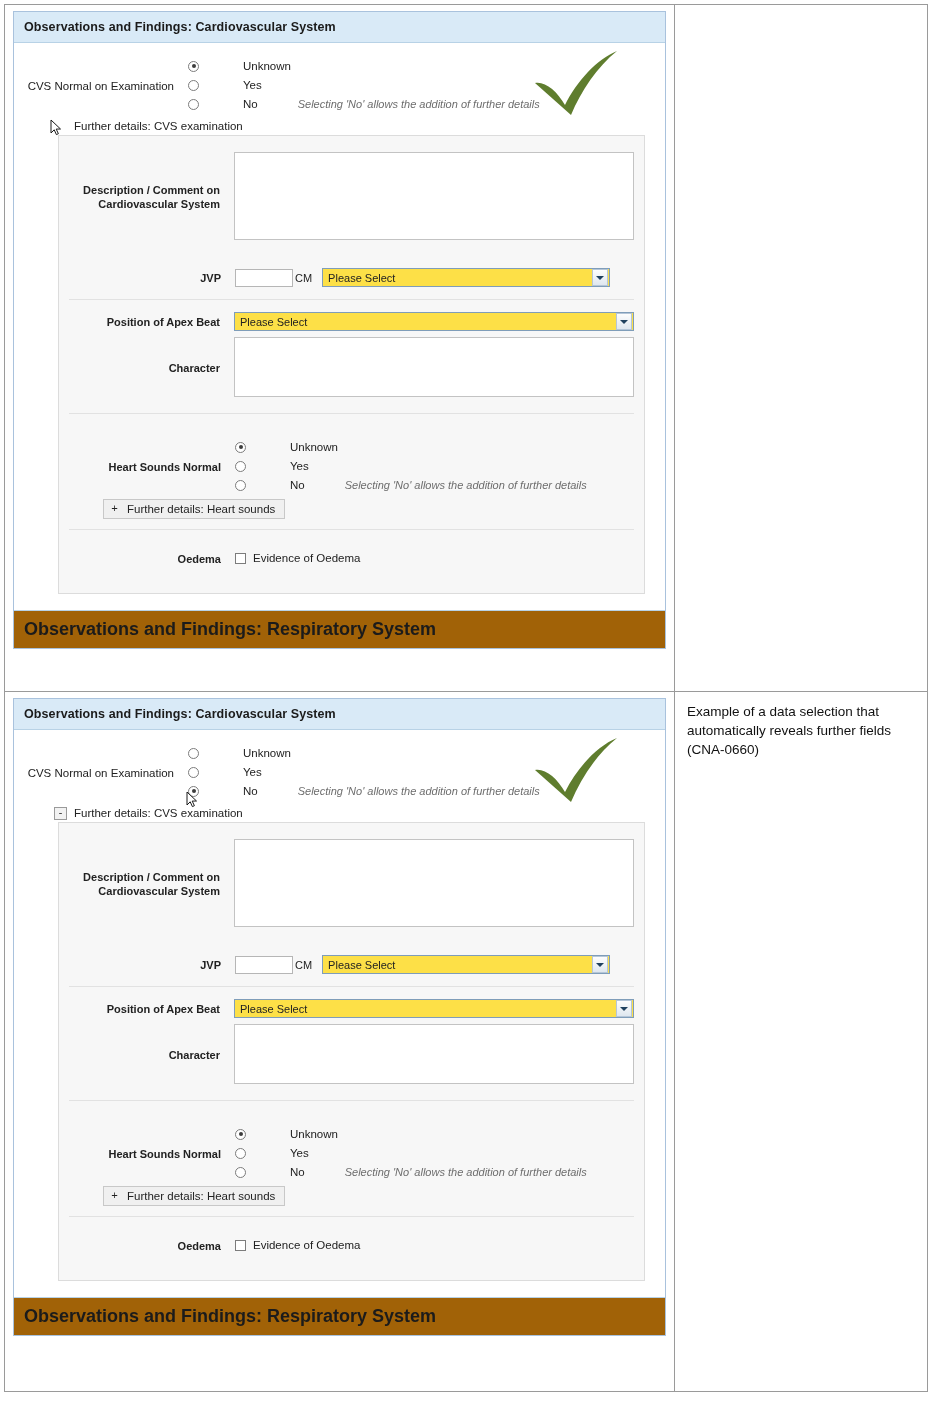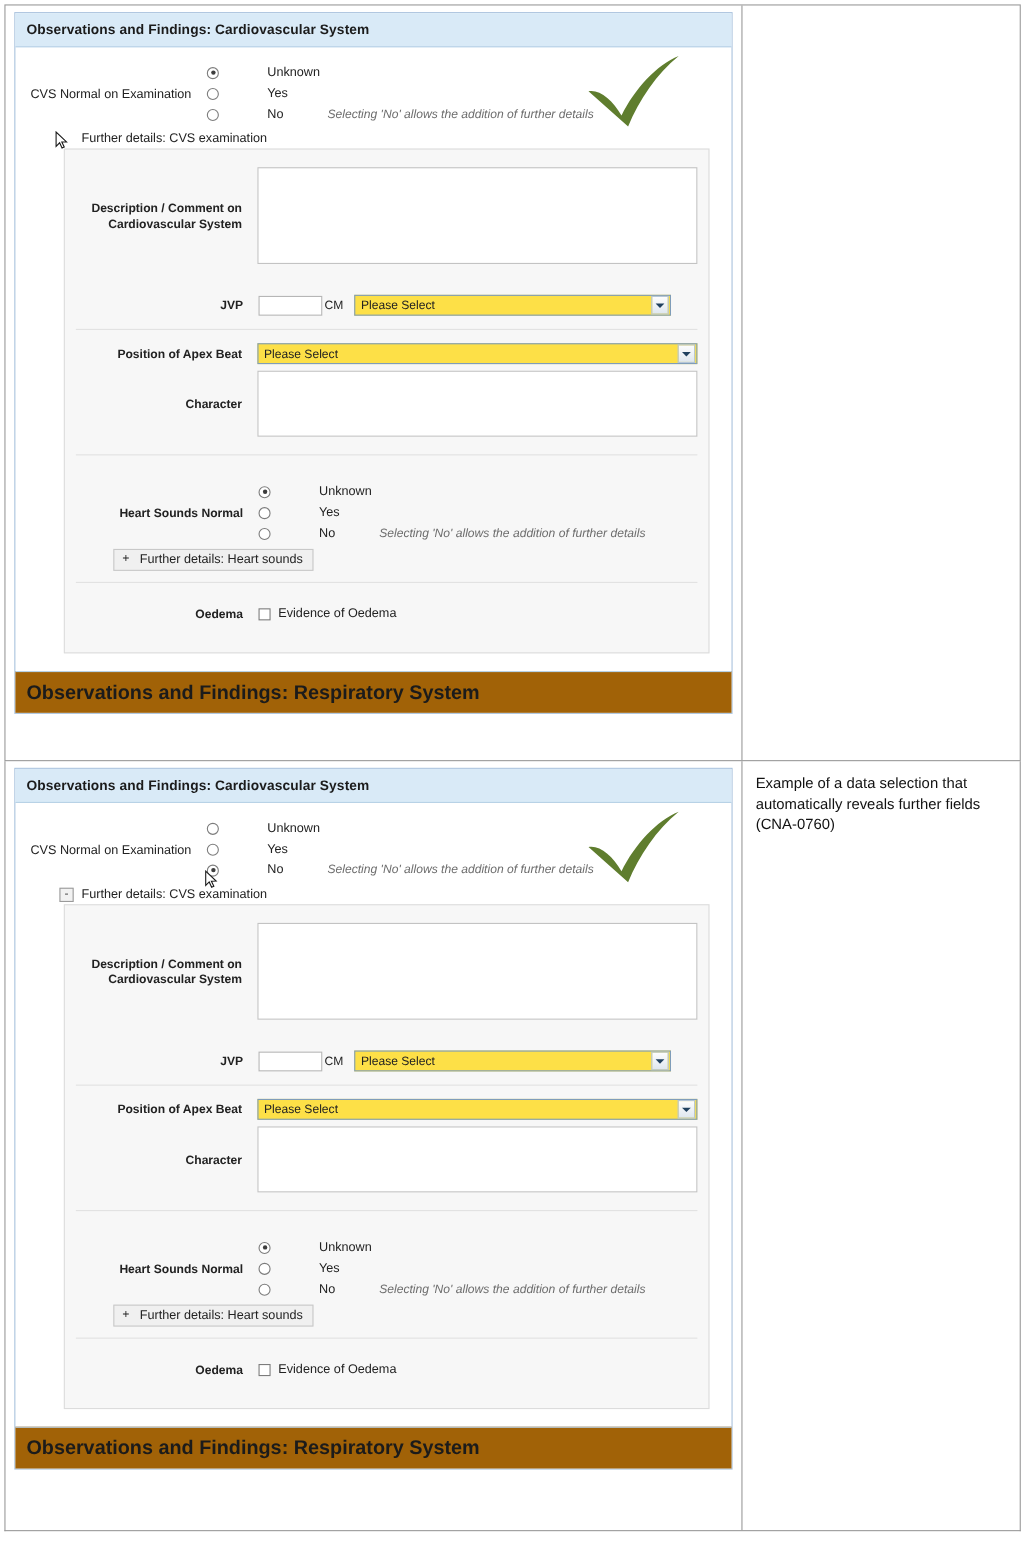--- a/index.html
+++ b/index.html
@@ -544,17 +544,17 @@
             </div>
 
           </div>
         </div>
 
         <div class="section-footer">Observations and Findings: Respiratory System</div>
       </div>
     </div>
 
     <div class="cell-note">
-      <span class="note-line">Example of a data selection that automatically reveals further fields (CNA-0760)</span>
+      <span class="note-line">Example of a data selection that automatically reveals further fields (CNA-0660)</span>
     </div>
   </div>
 
 </div>
 
 </body></html>

